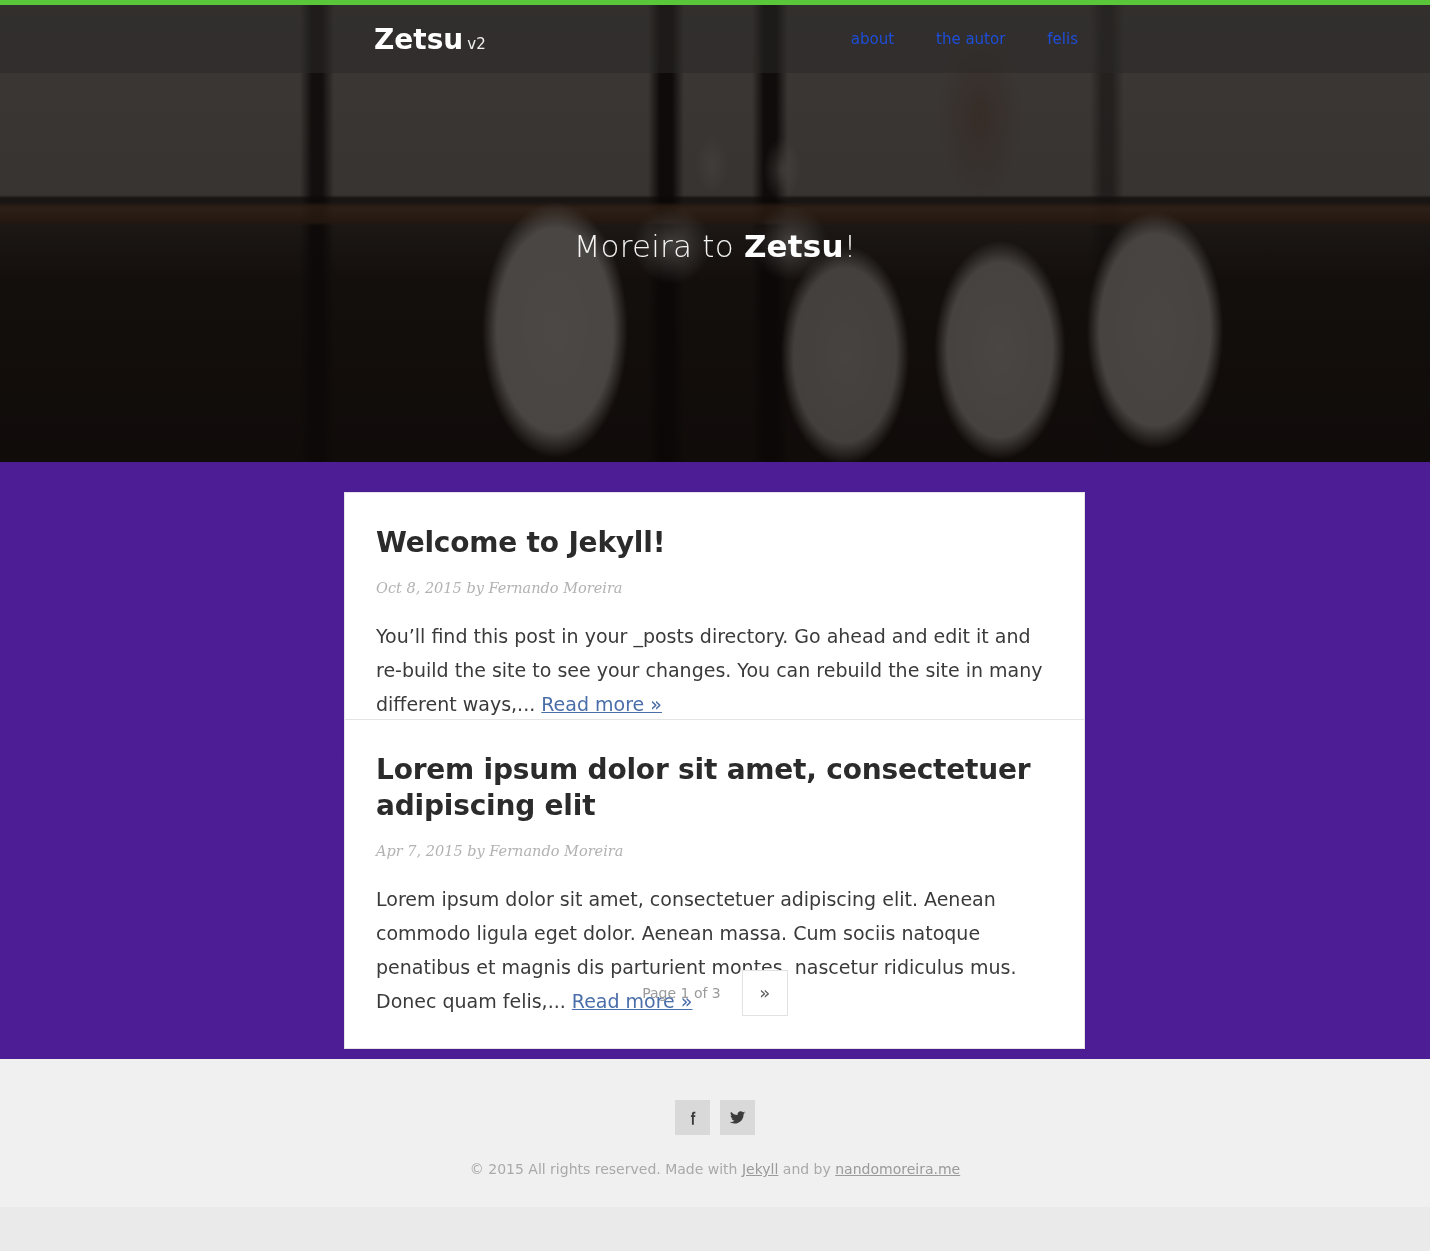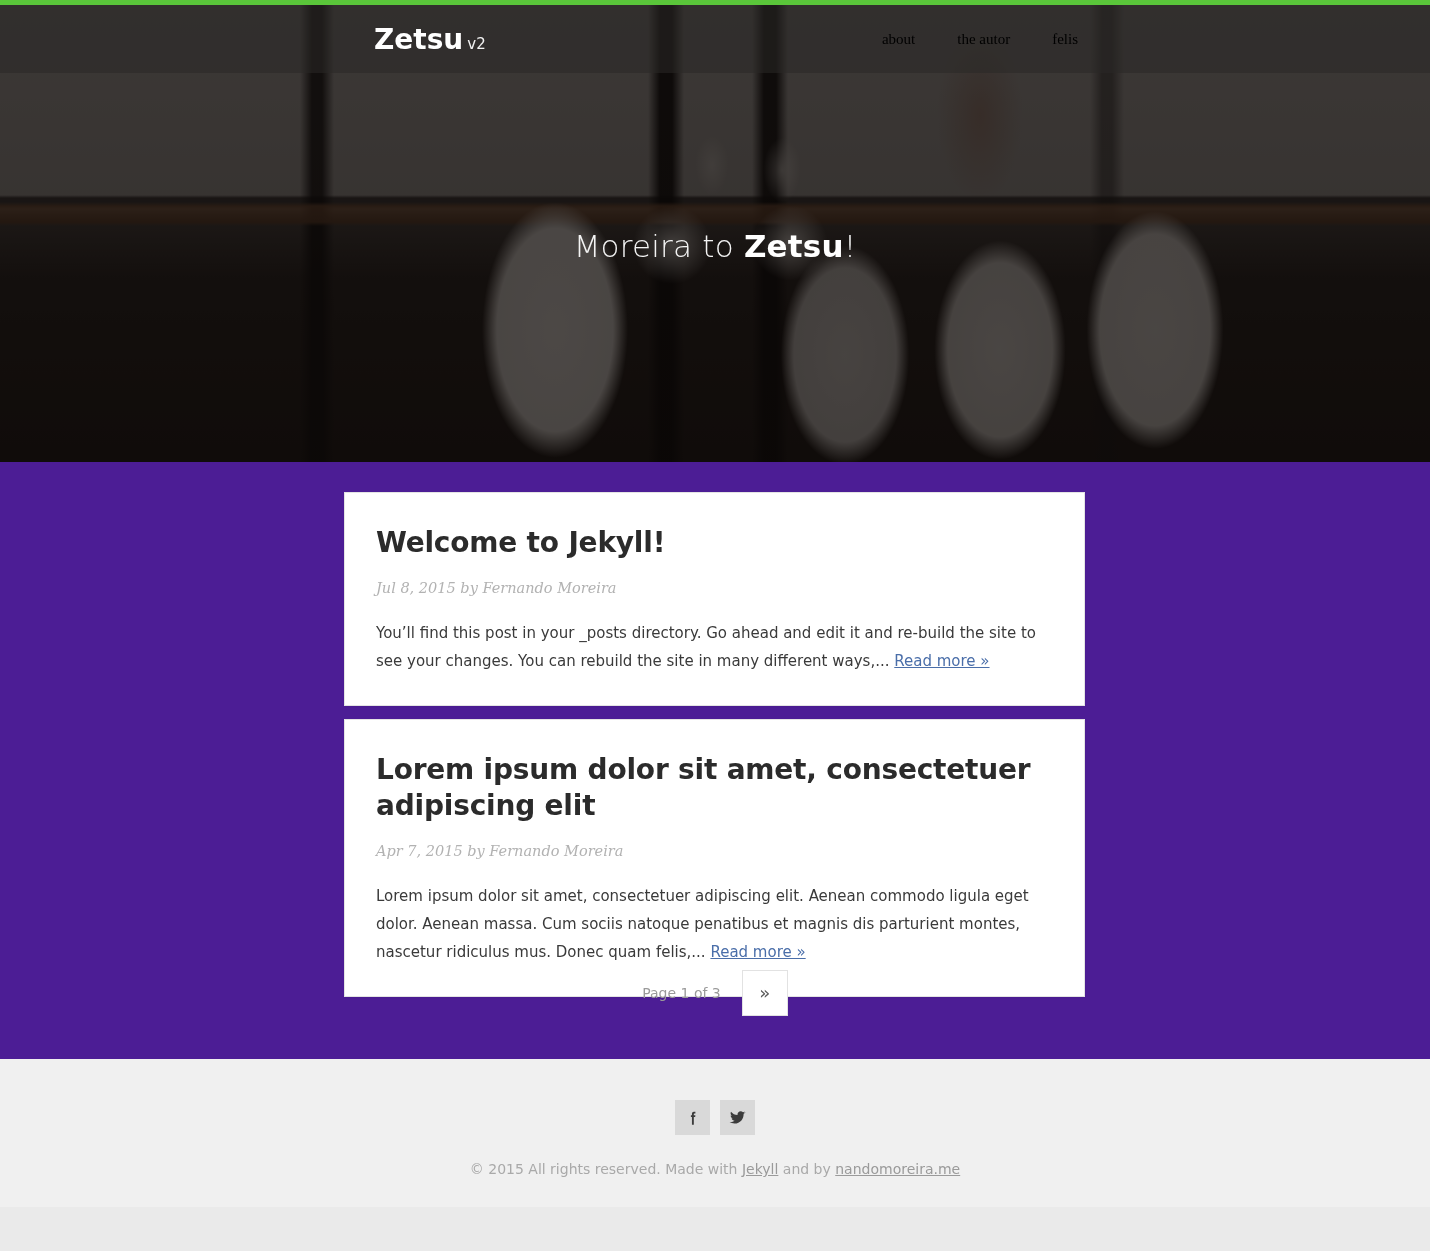--- a/index.html
+++ b/index.html
@@ -136,27 +136,26 @@
   }
 
   .main-nav {
     position: absolute;
     right: 352px;
     top: 25px;
     display: flex;
     gap: 0;
   }
   .main-nav a {
-    color: #000000;
+    color: #1d4ed8;
     font-size: 15px;
     line-height: 19px;
     text-decoration: none;
     padding: 0 21px;
     white-space: nowrap;
-    font-family: Liberation Serif, serif;
   }
   .main-nav a:last-child { padding-right: 0; }
 
   
   .content {
     position: absolute;
     top: 462px;
     left: 0;
     width: 1430px;
     height: 641px;
@@ -188,22 +187,22 @@
   .post-meta {
     font-family: "DejaVu Serif", "Liberation Serif", serif;
     font-style: italic;
     font-size: 14.5px;
     line-height: 20px;
     color: #b2b2b2;
     margin-bottom: 21px;
   }
 
   .post-excerpt {
-    font-size: 15px;
-    line-height: 28px;
+    font-size: 19px;
+    line-height: 34px;
     color: #3a3a3a;
   }
   .post-excerpt a.readmore {
     color: #4a6ea9;
     text-decoration: underline;
     white-space: nowrap;
   }
 
   
   .pagination {
@@ -307,21 +306,21 @@
       <a href="#">felis</a>
     </nav>
 
   </div>
 </div>
 
 <div class="content">
 
   <article class="post-card" id="card-0">
     <h2 class="post-title">Welcome to Jekyll!</h2>
-    <div class="post-meta">Jul 8, 2015 by Fernando Moreira</div>
+    <div class="post-meta">Oct 8, 2015 by Fernando Moreira</div>
     <p class="post-excerpt"><span>You’ll find this post in your _posts directory. Go ahead and edit it and re-build the site to see your changes. You can rebuild the site in many different ways,... </span><a class="readmore" href="#">Read more »</a></p>
   </article>
 
   <article class="post-card" id="card-1">
     <h2 class="post-title">Lorem ipsum dolor sit amet, consectetuer adipiscing elit</h2>
     <div class="post-meta">Apr 7, 2015 by Fernando Moreira</div>
     <p class="post-excerpt"><span>Lorem ipsum dolor sit amet, consectetuer adipiscing elit. Aenean commodo ligula eget dolor. Aenean massa. Cum sociis natoque penatibus et magnis dis parturient montes, nascetur ridiculus mus. Donec quam felis,... </span><a class="readmore" href="#">Read more »</a></p>
   </article>
 
   <div class="pagination">

